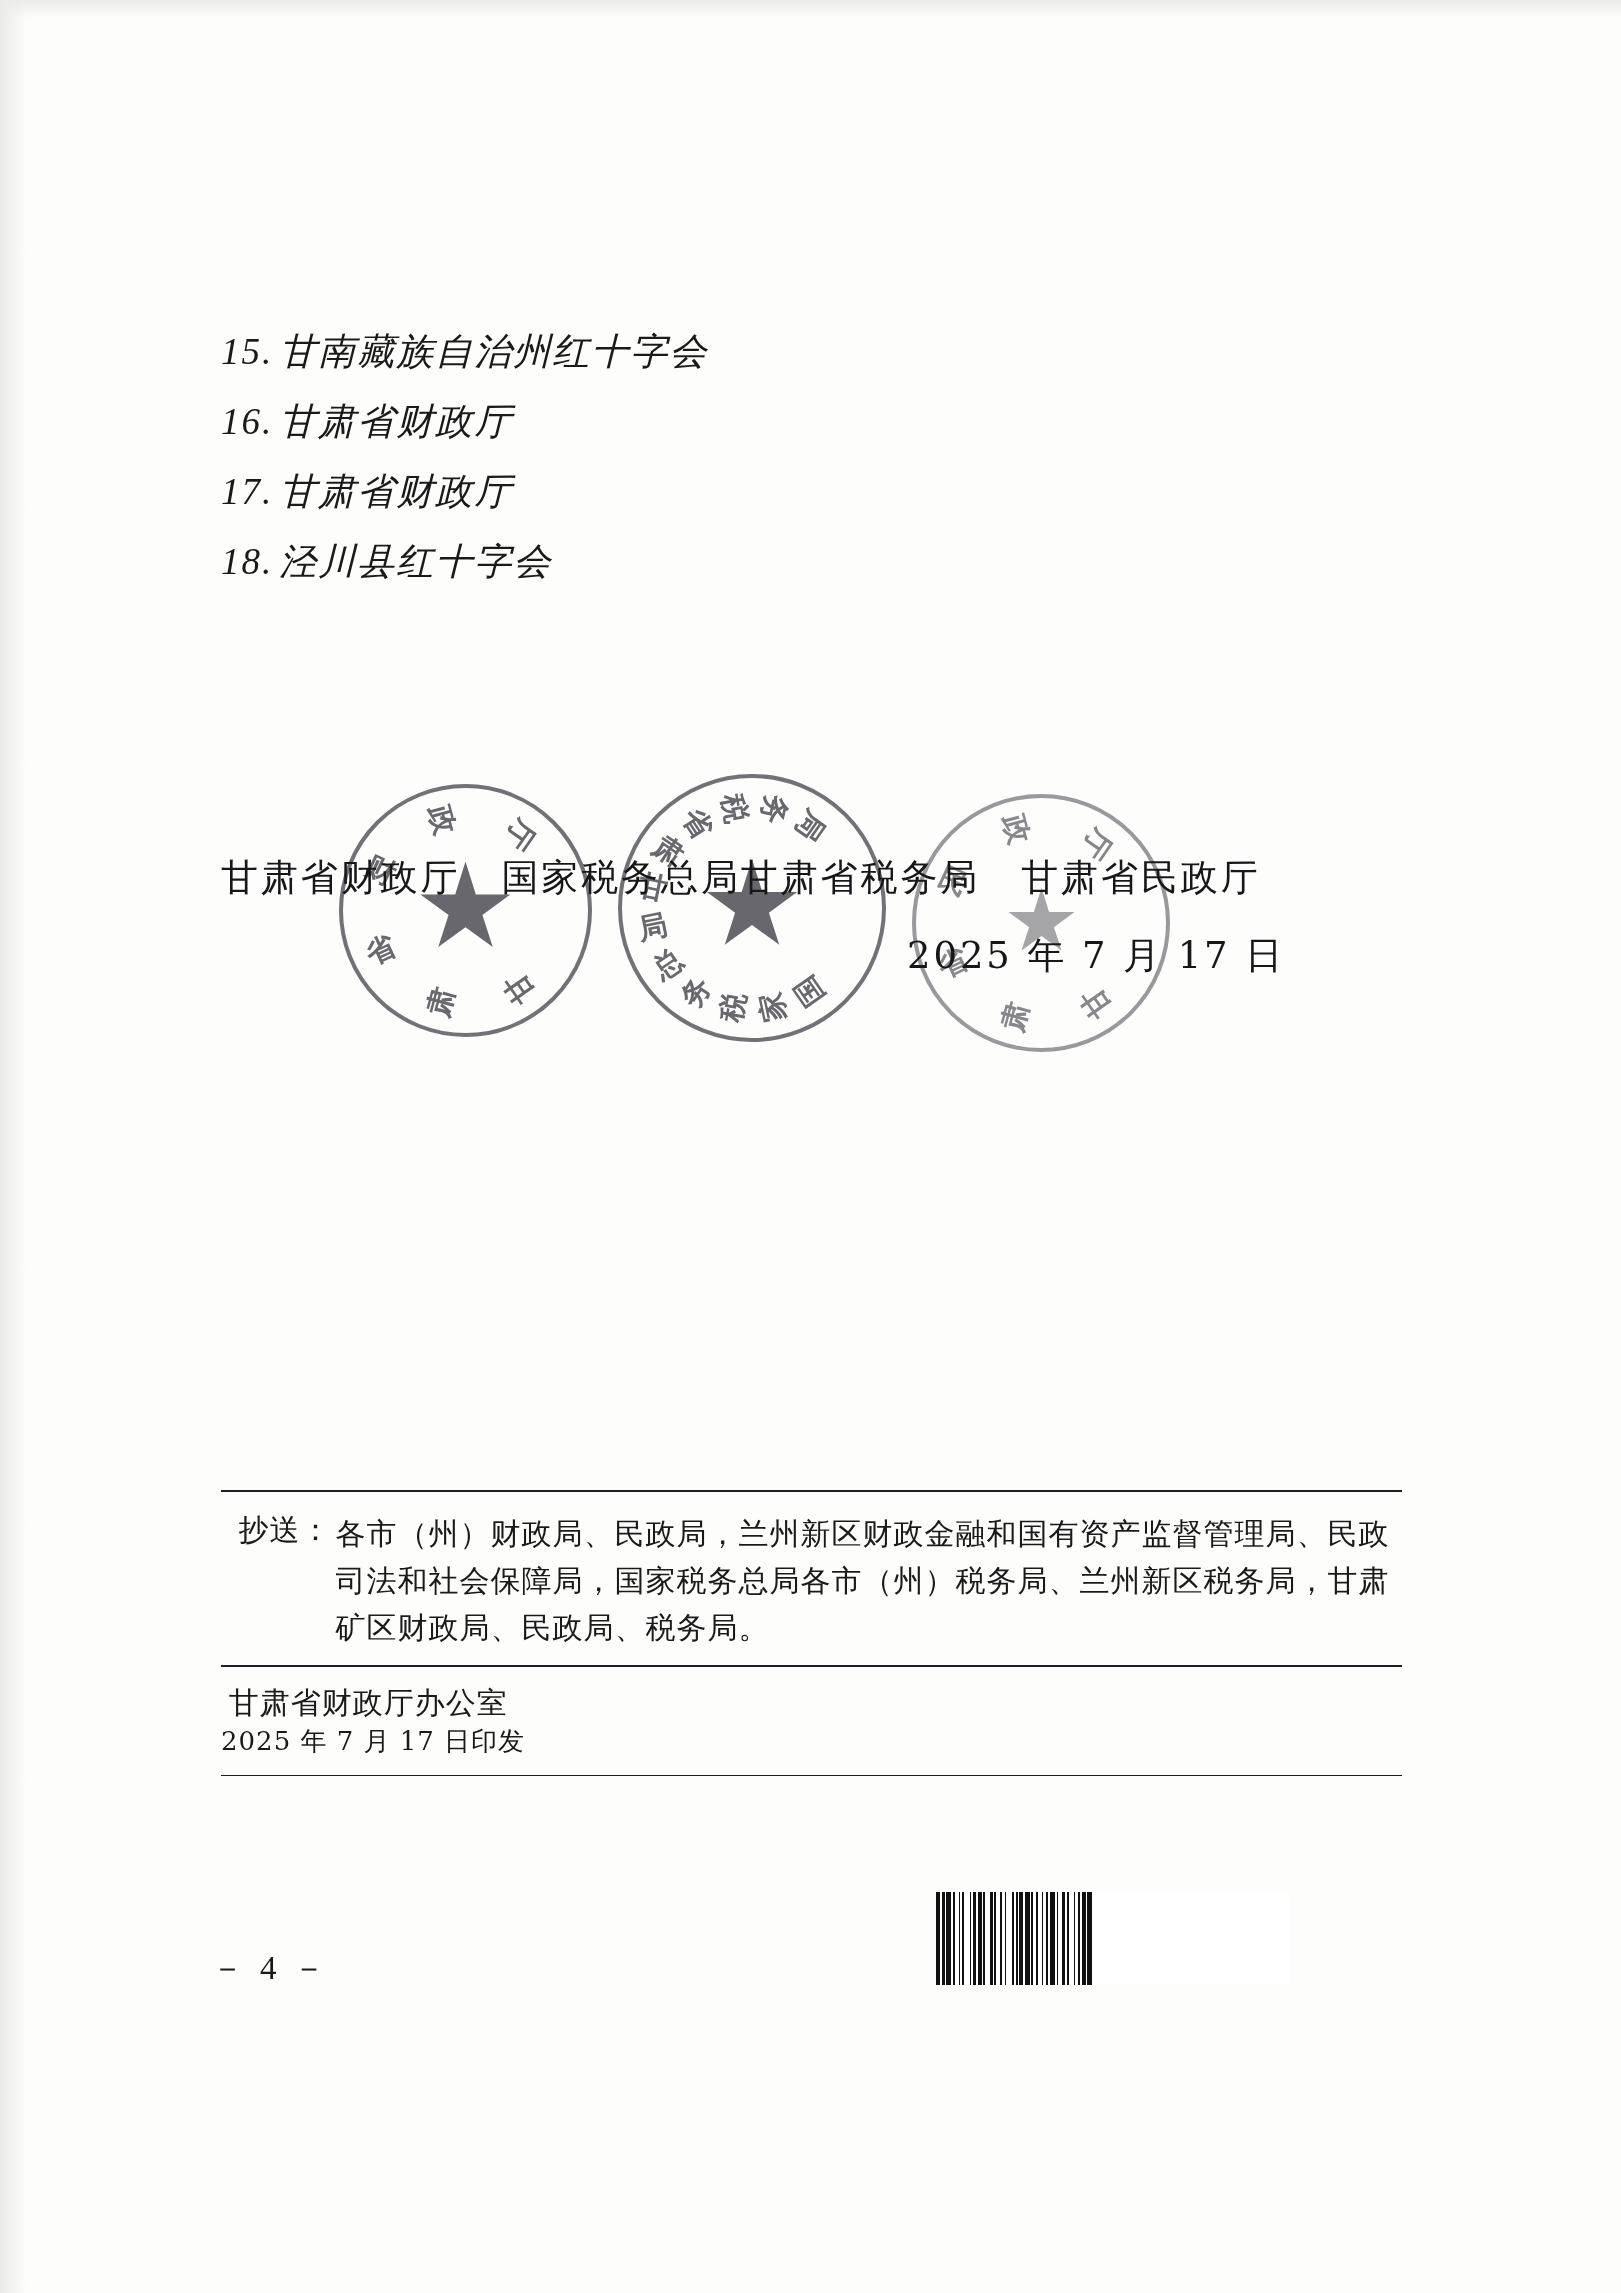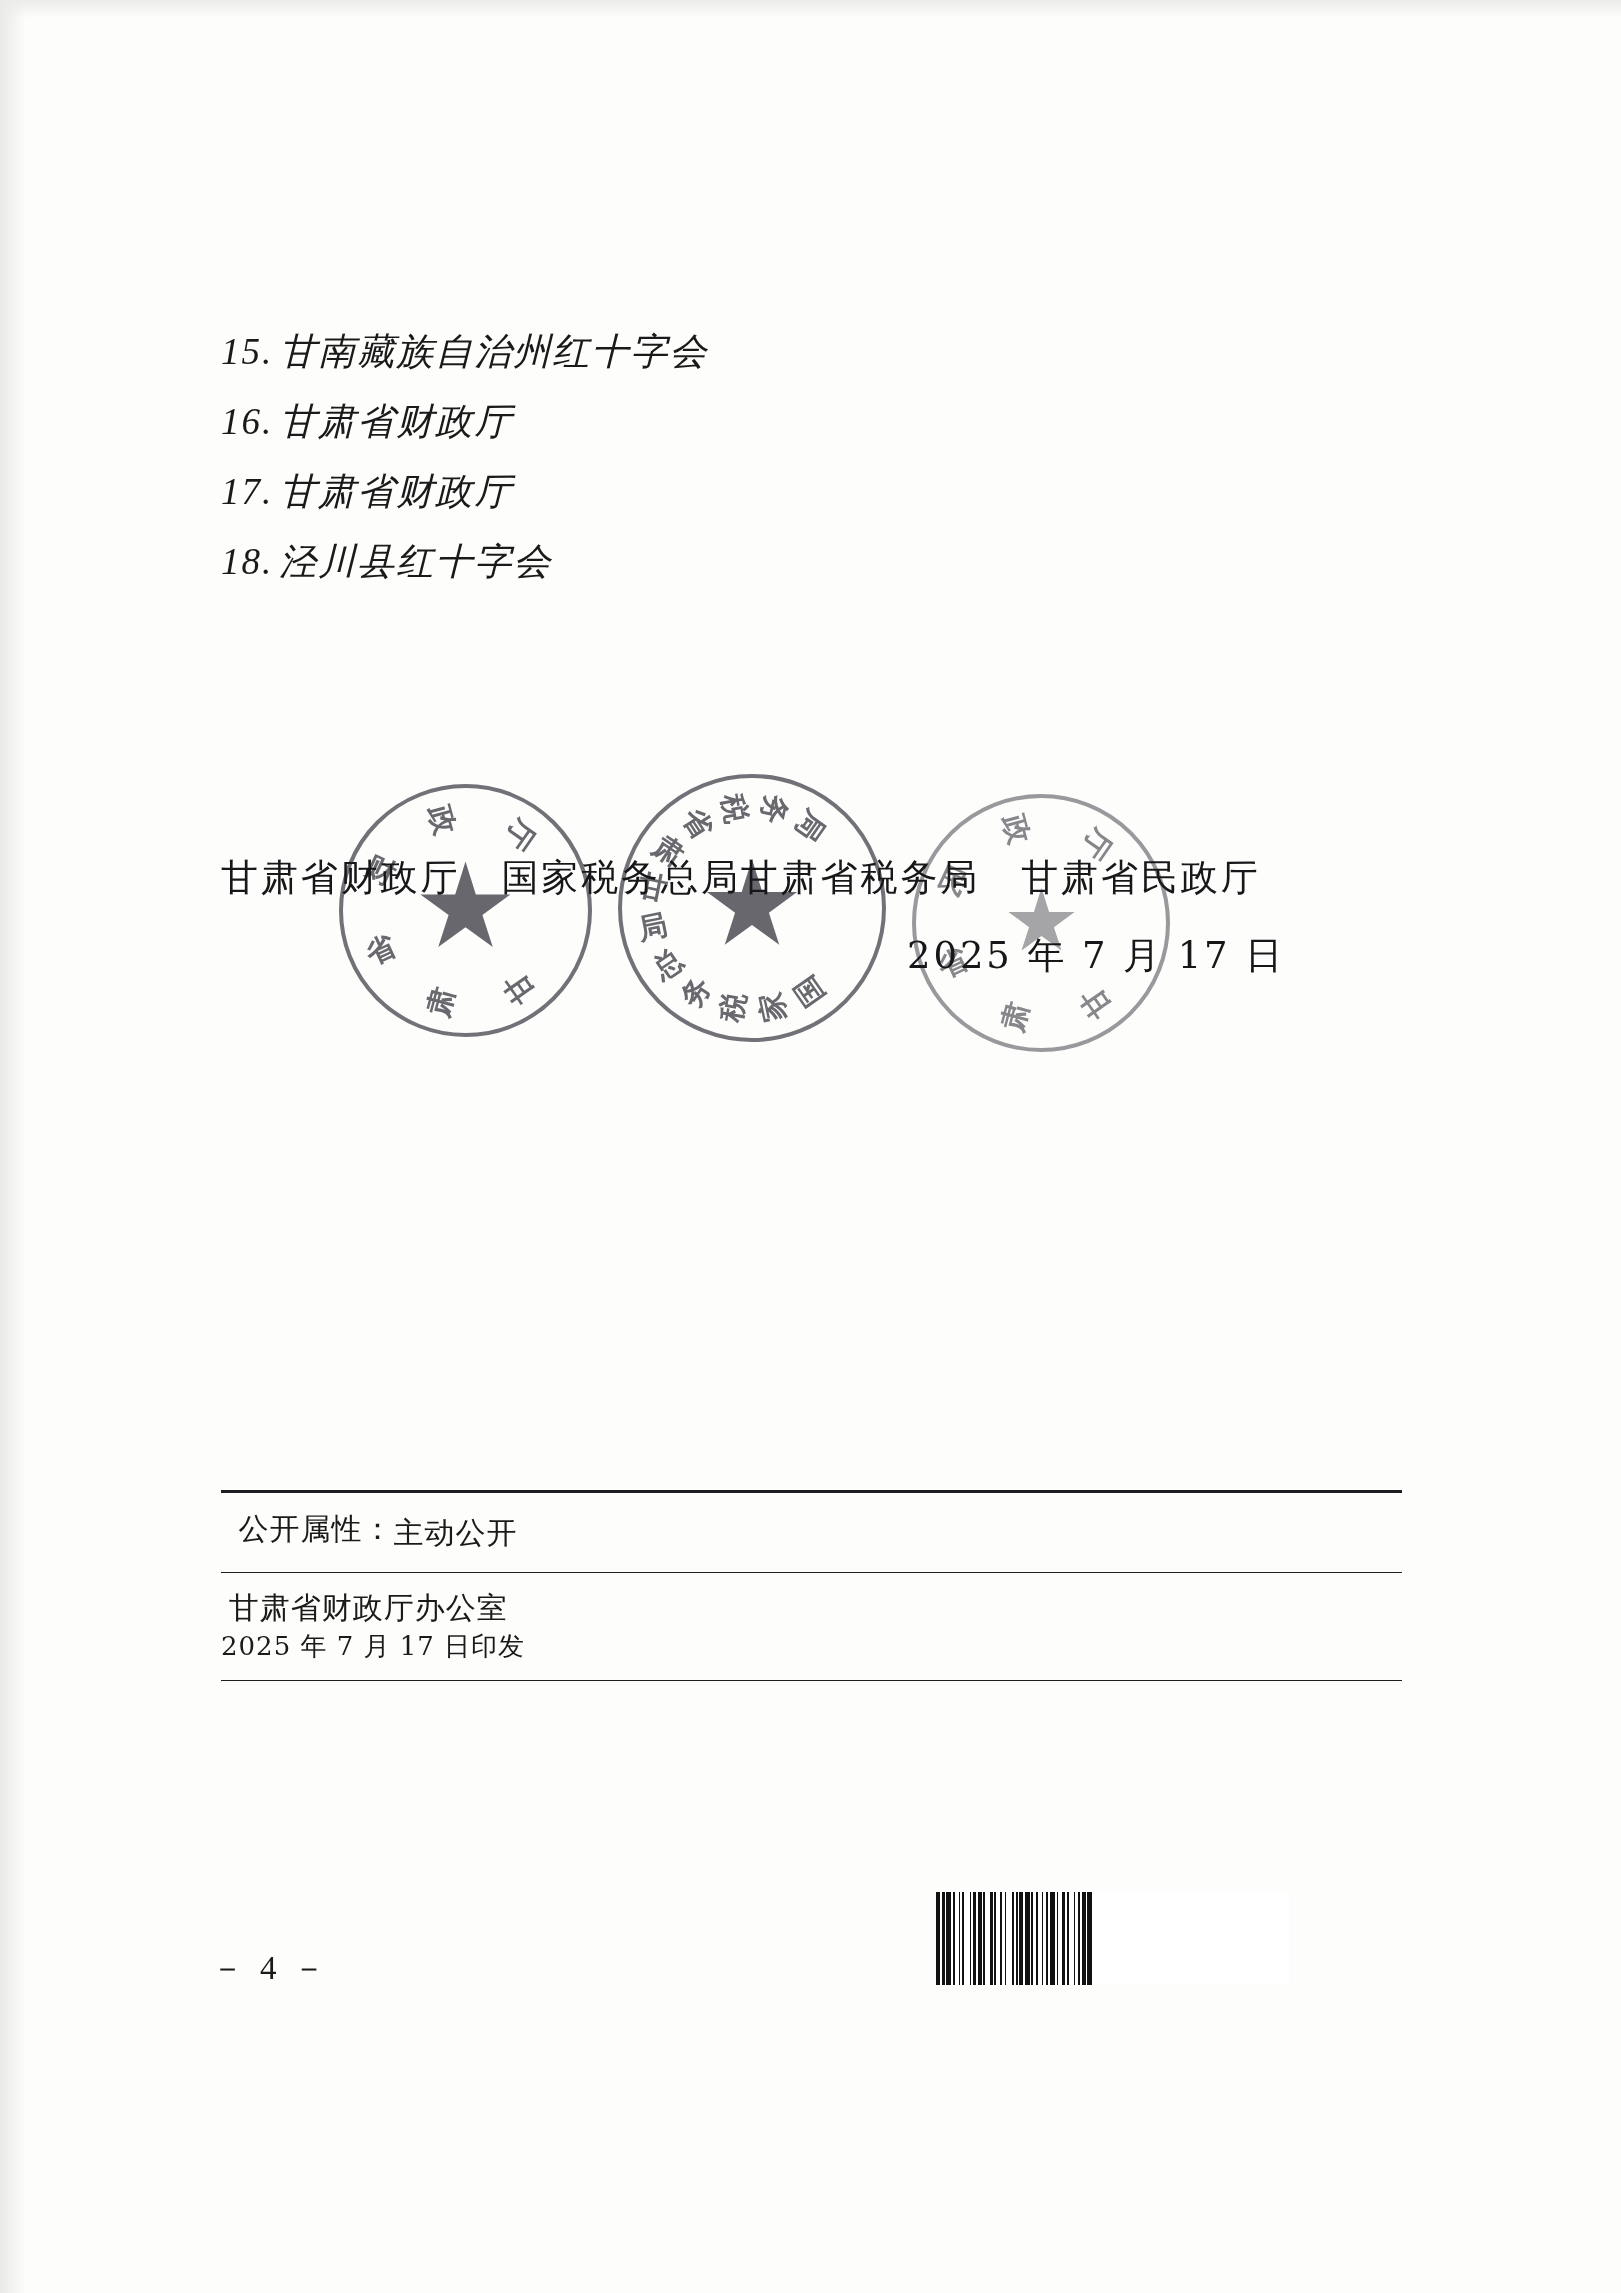--- a/index.html
+++ b/index.html
@@ -270,25 +270,25 @@
     </div>
 
     <div class="sign-line">
       <span>甘肃省财政厅</span><span class="gap"></span><span>国家税务总局甘肃省税务局</span><span class="gap"></span><span>甘肃省民政厅</span>
     </div>
     <div class="sign-date">2025 年 7 月 17 日</div>
   </div>
 
   <div class="footer-table">
     <div class="rule"></div>
+    <div class="row cc">
+      <div class="label">抄送：</div>
+      <div class="value">各市（州）财政局、民政局，兰州新区财政金融和国有资产监督管理局、民政司法和社会保障局，国家税务总局各市（州）税务局、兰州新区税务局，甘肃矿区财政局、民政局、税务局。</div>
+    </div>
     <div class="rule thin"></div>
-    <div class="row attr">
-      <div class="label">公开属性：</div>
-      <div class="value">主动公开</div>
-    </div>
     <div class="rule thin"></div>
     <div class="row issuer">
       <div class="label">甘肃省财政厅办公室</div>
       <div class="right">2025 年 7 月 17 日印发</div>
     </div>
     <div class="rule thin"></div>
   </div>
 
   <div class="page-number">－ 4 －</div>
 

